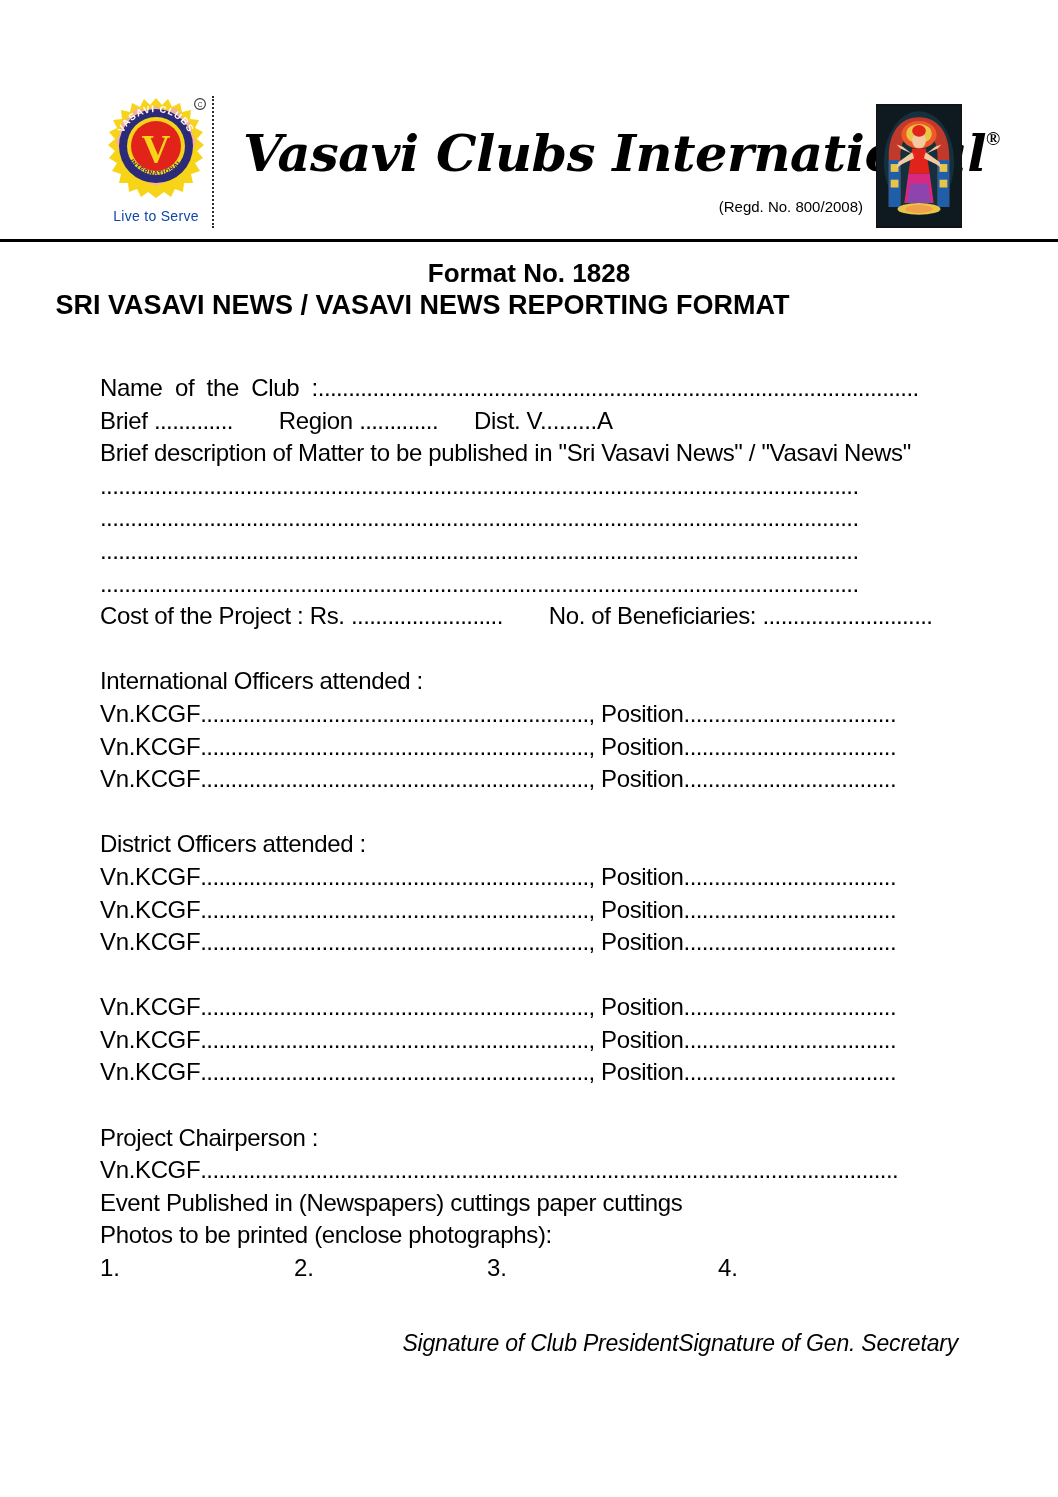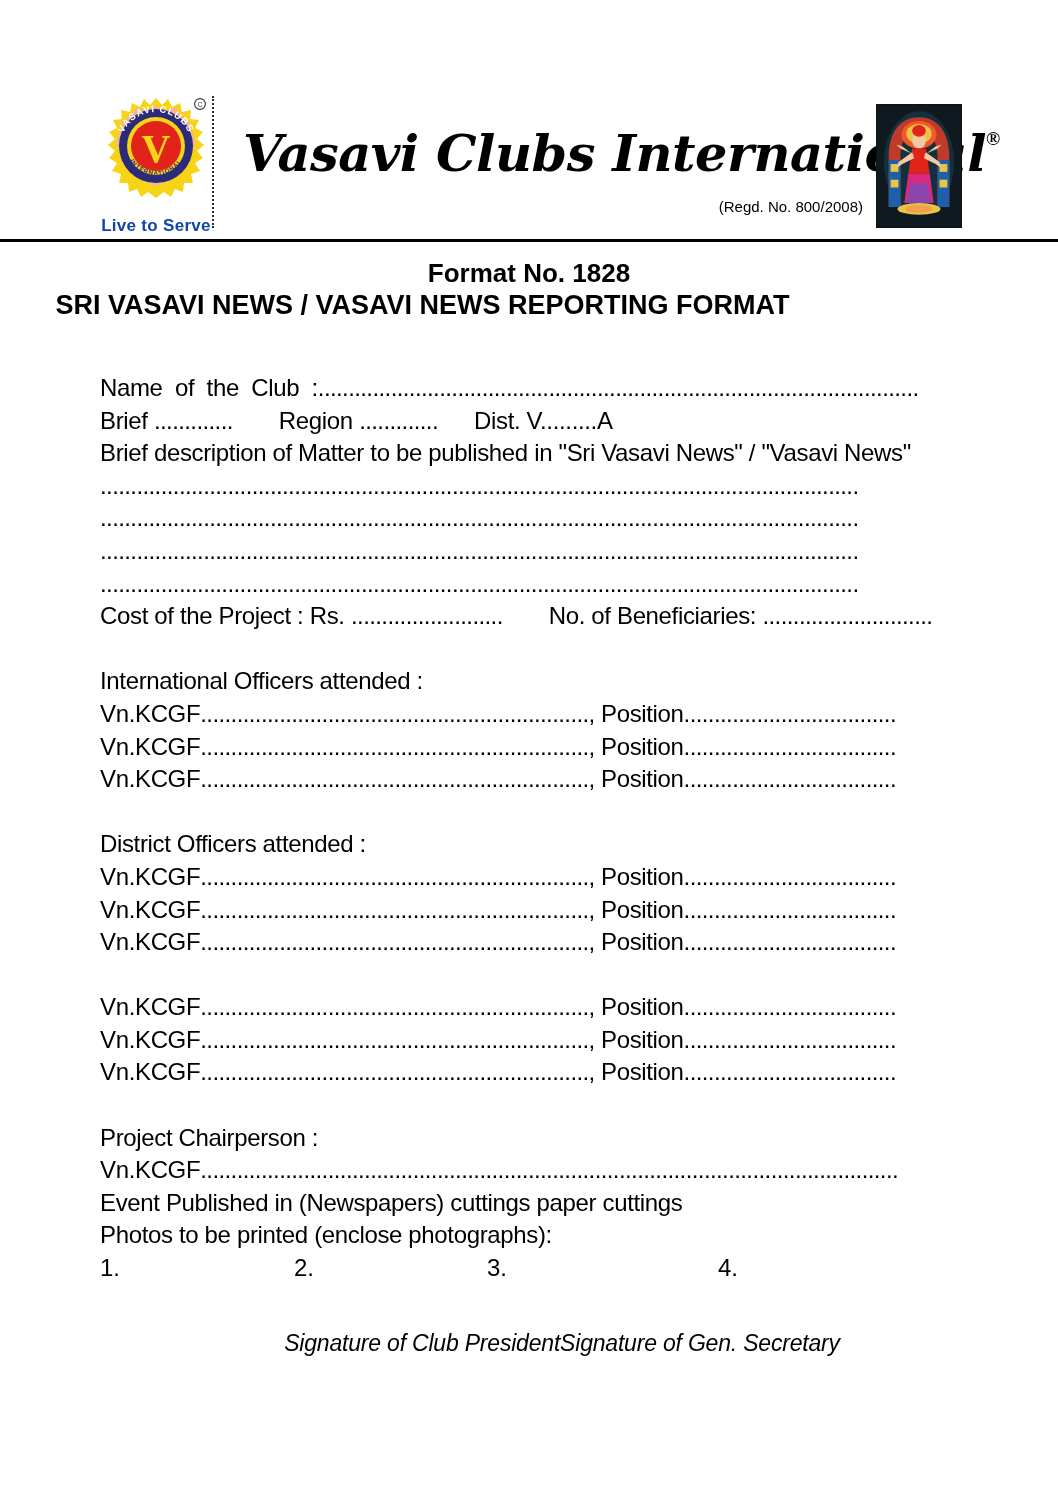--- a/index.html
+++ b/index.html
@@ -40,25 +40,25 @@
   .emblem {
     position: relative;
     width: 104px;
     height: 104px;
     margin: 0 auto;
   }
   .emblem svg { display: block; width: 104px; height: 104px; }
   .live-to-serve {
     text-align: center;
     font-family: "Liberation Sans", sans-serif;
-    font-size: 17px;
-    font-weight: bold;
+    font-size: 14px;
+    font-weight: normal;
     color: #1146a8;
     letter-spacing: 0.3px;
-    margin-top: 16px;
+    margin-top: 8px;
     white-space: nowrap;
   }
   .logo-divider {
     position: absolute;
     left: 212px;
     top: 96px;
     width: 0;
     height: 132px;
     border-left: 2px dotted #2b2b2b;
   }
@@ -171,22 +171,21 @@
   .numrow .n3 { width: 231px; }
   .numrow .n4 { width: 120px; }
 
   
   .sign-row {
     position: absolute;
     left: 100px;
     top: 1330px;
     width: 858px;
     display: flex;
-    justify-content: center;
-    margin-left: 33px;
+    justify-content: flex-end;
   }
   .sign {
     font-family: "Liberation Sans", sans-serif;
     font-style: italic;
     font-size: 23px;
     white-space: nowrap;
     letter-spacing: -0.2px;
   }
 </style>
 </head>

